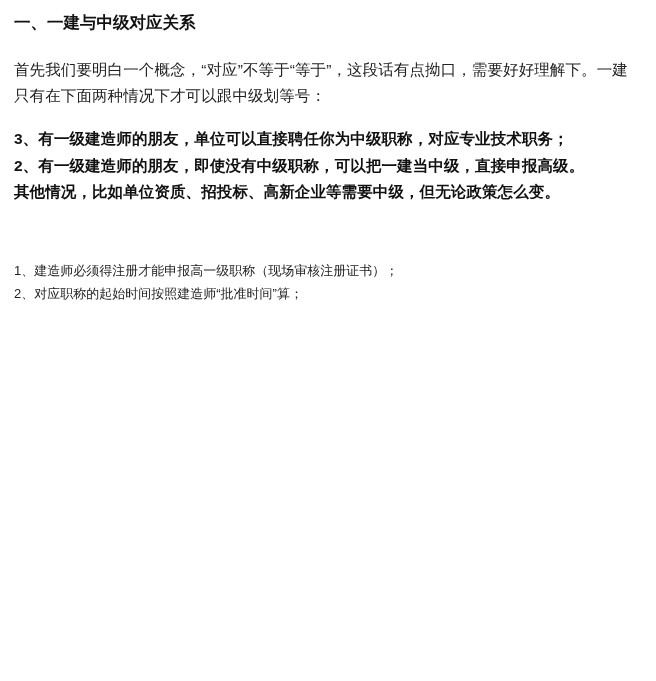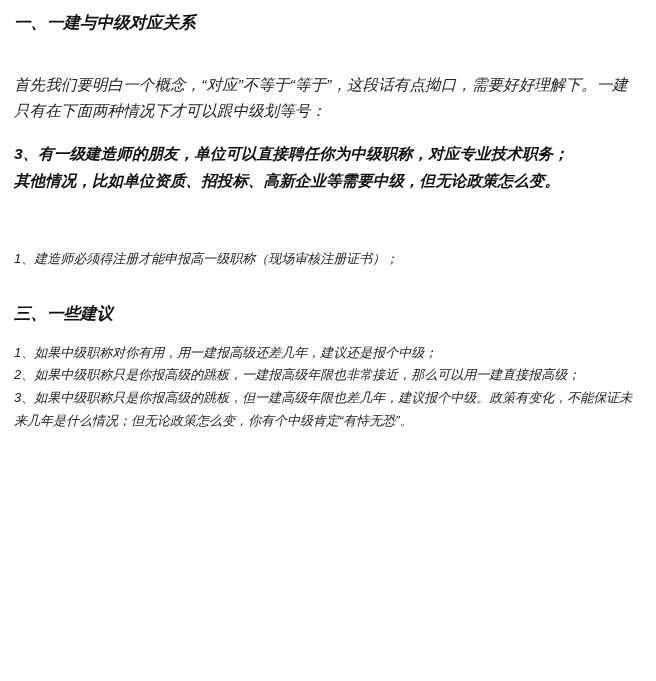--- a/index.html
+++ b/index.html
@@ -13,21 +13,20 @@
     font-family: "Liberation Sans", sans-serif;
     color: #1a1a1a;
     overflow: hidden;
   }
   .page {
     width: 656px;
     height: 681px;
     box-sizing: border-box;
     padding: 10px 22px 0 14px;
     position: relative;
-    font-style: italic;
   }
   .section-heading {
     font-size: 16.5px;
     font-weight: bold;
     line-height: 1.5;
     color: #111111;
     margin: 0;
   }
   .para {
     font-size: 15.5px;
@@ -44,47 +43,42 @@
   .gap-md { height: 16px; }
   .gap-lg { height: 30px; }
   .gap-xl { height: 38px; }
   .list-line {
     font-size: 13px;
     line-height: 1.74;
     color: #222222;
     margin: 0;
   }
   .intro {
-    margin-top: 27px;
+    margin-top: 12px;
   }
 </style>
 </head>
 <body>
 
 <div class="page">
 
   <div class="block">
     <h2 class="section-heading">一、一建与中级对应关系</h2>
     <div class="gap-sm"></div>
     <p class="para intro">首先我们要明白一个概念，“对应”不等于“等于”，这段话有点拗口，需要好好理解下。一建只有在下面两种情况下才可以跟中级划等号：</p>
     <div class="gap-md"></div>
     <p class="para bold">3、有一级建造师的朋友，单位可以直接聘任你为中级职称，对应专业技术职务；</p>
+    <p class="para bold">2、有一级建造师的朋友，即使没有中级职称，可以把一建当中级，直接申报高级。</p>
     <p class="para bold">其他情况，比如单位资质、招投标、高新企业等需要中级，但无论政策怎么变。</p>
   </div>
 
   <div class="gap-xl"></div>
 
   <div class="block">
     <div class="gap-md"></div>
     <p class="list-line">1、建造师必须得注册才能申报高一级职称（现场审核注册证书）；</p>
+    <p class="list-line">2、对应职称的起始时间按照建造师“批准时间”算；</p>
   </div>
 
   <div class="gap-lg"></div>
 
-  <div class="block">
-    <h2 class="section-heading">三、一些建议</h2>
-    <div class="gap-md"></div>
-    <p class="list-line">1、如果中级职称对你有用，用一建报高级还差几年，建议还是报个中级；</p>
-    <p class="list-line">2、如果中级职称只是你报高级的跳板，一建报高级年限也非常接近，那么可以用一建直接报高级；</p>
-    <p class="list-line">3、如果中级职称只是你报高级的跳板，但一建高级年限也差几年，建议报个中级。政策有变化，不能保证未来几年是什么情况；但无论政策怎么变，你有个中级肯定“有恃无恐”。</p>
-  </div>
 
 </div>
 
 </body></html>

